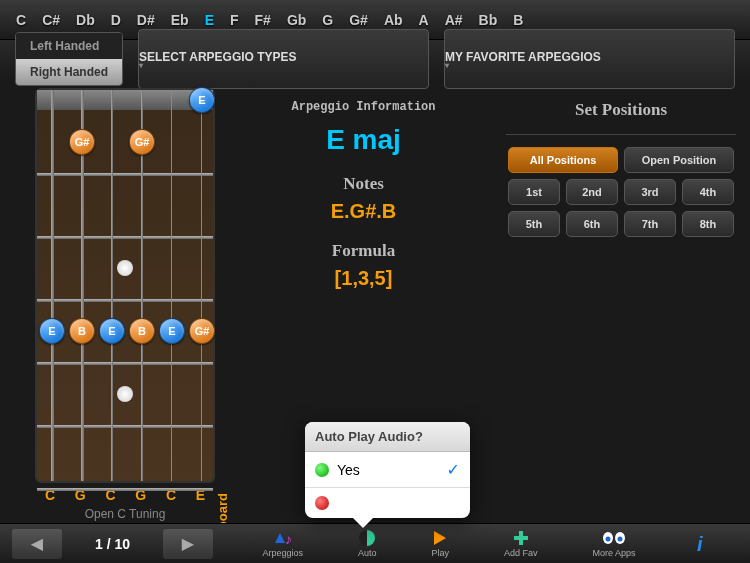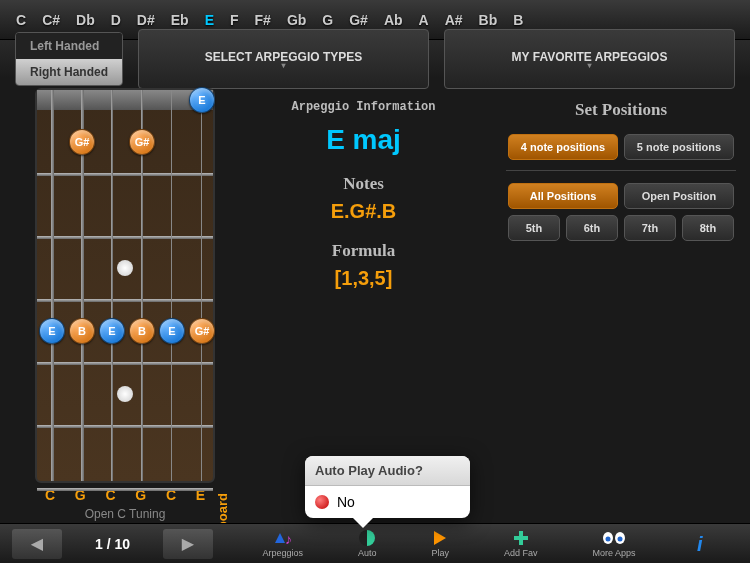--- a/index.html
+++ b/index.html
@@ -8,21 +8,21 @@
 
 .key-bar { height: 40px; background: linear-gradient(#3a3a3a, #1a1a1a); display: flex; align-items: center; padding: 0 8px; border-bottom: 1px solid #000; }
 .key-btn { color: #ccc; font-weight: bold; font-size: 14px; padding: 4px 8px; cursor: pointer; text-shadow: 0 1px 2px #000; }
 .key-btn.active { color: #00c8ff; }
 
 
 .second-bar { height: 38px; background: linear-gradient(#2a2a2a, #1a1a1a); display: flex; align-items: center; gap: 15px; padding: 0 15px; }
 .hand-seg { display: flex; border: 1px solid #555; border-radius: 4px; overflow: hidden; flex-direction: column; }
 .hand-btn { padding: 6px 14px; background: #222; color: #999; font-size: 12px; font-weight: bold; cursor: pointer; }
 .hand-btn.active { background: linear-gradient(#d0d0d0, #999); color: #333; }
-.dropdown-btn { flex: 1; background: linear-gradient(#3a3a3a,#222); color: #ddd; font-size: 12px; font-weight: bold; text-align: center; padding: 20px 0; border: 1px solid #555; border-radius: 4px; cursor: pointer; position: relative; }
+.dropdown-btn { flex: 1; background: linear-gradient(#3a3a3a,#222); color: #ddd; font-size: 12px; font-weight: bold; text-align: left; padding: 20px 0; border: 1px solid #555; border-radius: 4px; cursor: pointer; position: relative; }
 .dropdown-btn::after { content: '▾'; display: block; font-size: 8px; color: #888; line-height: 4px; }
 
 
 .content { display: flex; height: 445px; padding: 10px; gap: 10px; }
 
 
 .fb-area { width: 215px; position: relative; }
 .fretboard { width: 180px; height: 395px; margin-left: 25px; background: linear-gradient(#3a2a1a, #4a3520); border: 2px solid #333; border-radius: 6px; position: relative; }
 .nut { position: absolute; top: 0; left: 0; right: 0; height: 20px; background: linear-gradient(#888,#555); }
 .fret-line { position: absolute; left: 0; right: 0; height: 3px; background: linear-gradient(#bbb,#666); }
@@ -153,45 +153,51 @@
     <div class="info-h">Arpeggio Information</div>
     <div class="info-key">E maj</div>
     <div class="info-sub">Notes</div>
     <div class="info-val">E.G#.B</div>
     <div class="info-sub">Formula</div>
     <div class="info-val">[1,3,5]</div>
   </div>
 
   <div class="pos-area">
     <div class="pos-title">Set Positions</div>
-    <div class="pos-row" id="note-count-row">
-        <div class="pos-btn wide sel">4 note positions</div>
-        <div class="pos-btn wide">5 note positions</div>
-      </div>
     <hr class="divider">
     <div class="pos-row" id="filter-row">
         <div class="pos-btn wide sel">All Positions</div>
         <div class="pos-btn wide">Open Position</div>
       </div>
     <div id="ordinal-grid">
+        <div class="pos-row">
+          <div class="pos-btn sm">1st</div>
+          <div class="pos-btn sm">2nd</div>
+          <div class="pos-btn sm">3rd</div>
+          <div class="pos-btn sm">4th</div>
+        </div>
         <div class="pos-row">
           <div class="pos-btn sm">5th</div>
           <div class="pos-btn sm">6th</div>
           <div class="pos-btn sm">7th</div>
           <div class="pos-btn sm">8th</div>
         </div>
       </div>
   </div>
 </div>
 
 <div class="popover">
   <div class="pop-header">Auto Play Audio?</div>
   <div class="pop-item">
+    <span class="pop-dot pop-green"></span>
+    <span class="pop-label">Yes</span>
+    <span class="pop-check">✓</span>
+  </div>
+  <div class="pop-item">
     <span class="pop-dot pop-red"></span>
-    <span class="pop-label">No</span>
   </div>
 </div>
 
 <div class="bottom-bar">
   <div class="nav-group">
     <div class="nav-arrow">◀</div>
     <div class="page-ind">1 / 10</div>
     <div class="nav-arrow">▶</div>
   </div>
   <div class="tool-group">

